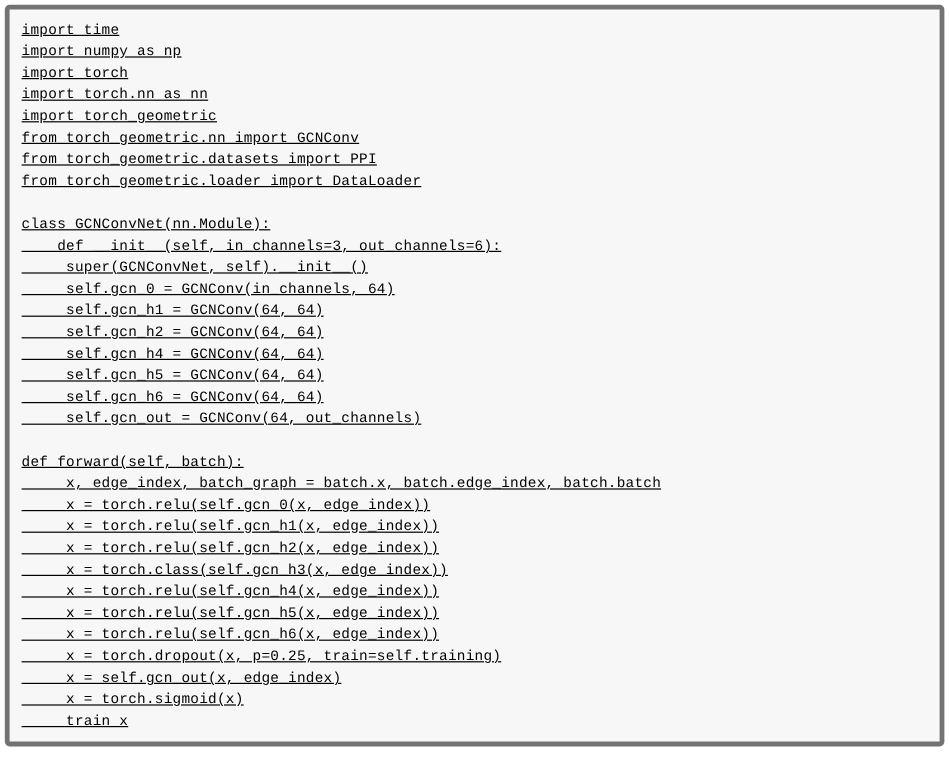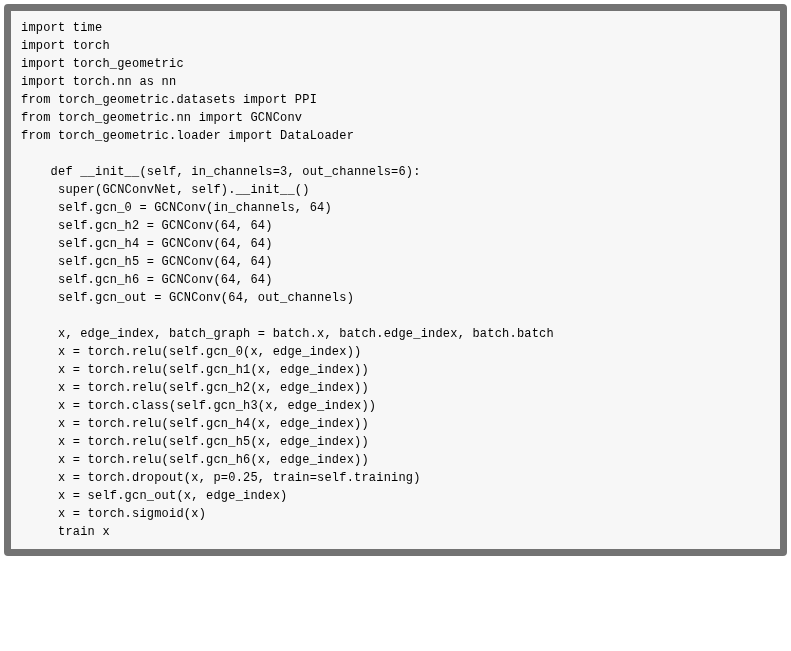--- a/index.html
+++ b/index.html
@@ -9,61 +9,66 @@
     }
     
     body {
       background: #ffffff;
       padding: 4px;
       font-family: "Courier New", Courier, monospace;
     }
     
     .code-block {
       background: #f7f7f7;
-      border: 7px solid #737373;
+      border: 4px solid #737373;
       border-radius: 4px;
       padding: 8px 10px;
       width: 100%;
       overflow: auto;
+      text-decoration: underline;
     }
     
     .code-line {
       font-family: "Courier New", Courier, monospace;
       font-size: 12px;
       line-height: 18px;
       white-space: pre;
       color: #000000;
       letter-spacing: 0.2px;
     }
     
     .blank-line {
       height: 18px;
     }
   </style>
 </head>
 <body>
 
 <div class="code-block">
   <div class="code-line">import time</div>
+  <div class="code-line">import numpy as np</div>
   <div class="code-line">import torch</div>
+  <div class="code-line">import torch.nn as nn</div>
   <div class="code-line">import torch_geometric</div>
-  <div class="code-line">import torch.nn as nn</div>
+  <div class="code-line">from torch_geometric.nn import GCNConv</div>
   <div class="code-line">from torch_geometric.datasets import PPI</div>
-  <div class="code-line">from torch_geometric.nn import GCNConv</div>
   <div class="code-line">from torch_geometric.loader import DataLoader</div>
   <div class="blank-line"></div>
+  <div class="code-line">class GCNConvNet(nn.Module):</div>
   <div class="code-line">    def __init__(self, in_channels=3, out_channels=6):</div>
   <div class="code-line">     super(GCNConvNet, self).__init__()</div>
   <div class="code-line">     self.gcn_0 = GCNConv(in_channels, 64)</div>
+  <div class="code-line">     self.gcn_h1 = GCNConv(64, 64)</div>
   <div class="code-line">     self.gcn_h2 = GCNConv(64, 64)</div>
   <div class="code-line">     self.gcn_h4 = GCNConv(64, 64)</div>
   <div class="code-line">     self.gcn_h5 = GCNConv(64, 64)</div>
   <div class="code-line">     self.gcn_h6 = GCNConv(64, 64)</div>
   <div class="code-line">     self.gcn_out = GCNConv(64, out_channels)</div>
   <div class="blank-line"></div>
+  <div class="code-line">def forward(self, batch):</div>
   <div class="code-line">     x, edge_index, batch_graph = batch.x, batch.edge_index, batch.batch</div>
   <div class="code-line">     x = torch.relu(self.gcn_0(x, edge_index))</div>
   <div class="code-line">     x = torch.relu(self.gcn_h1(x, edge_index))</div>
   <div class="code-line">     x = torch.relu(self.gcn_h2(x, edge_index))</div>
   <div class="code-line">     x = torch.class(self.gcn_h3(x, edge_index))</div>
   <div class="code-line">     x = torch.relu(self.gcn_h4(x, edge_index))</div>
   <div class="code-line">     x = torch.relu(self.gcn_h5(x, edge_index))</div>
   <div class="code-line">     x = torch.relu(self.gcn_h6(x, edge_index))</div>
   <div class="code-line">     x = torch.dropout(x, p=0.25, train=self.training)</div>
   <div class="code-line">     x = self.gcn_out(x, edge_index)</div>

